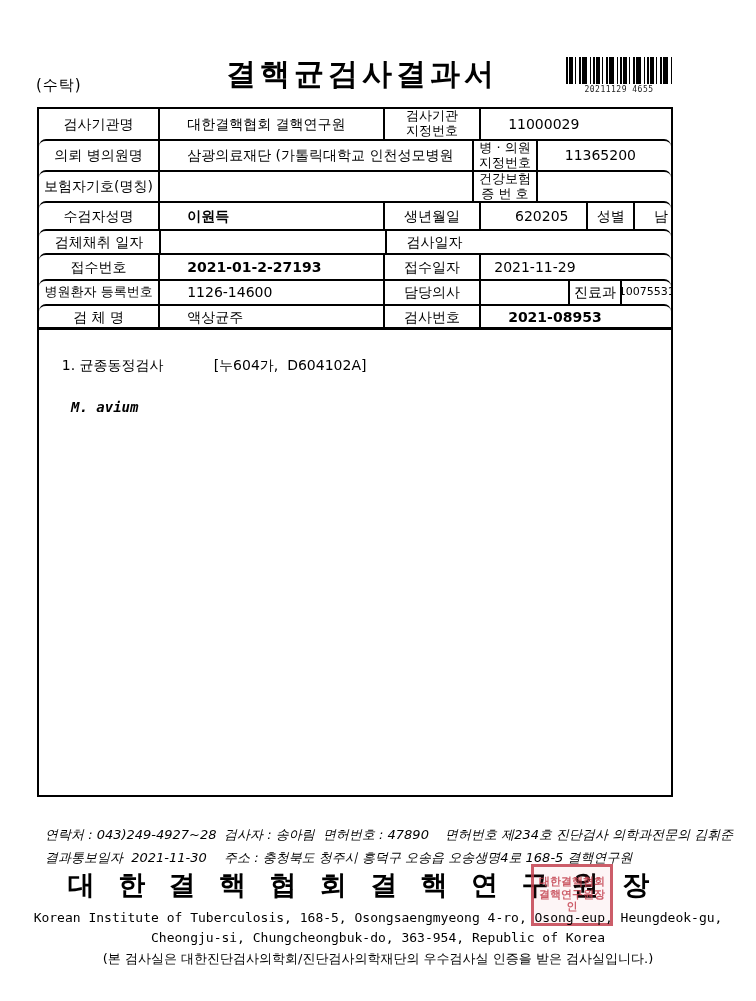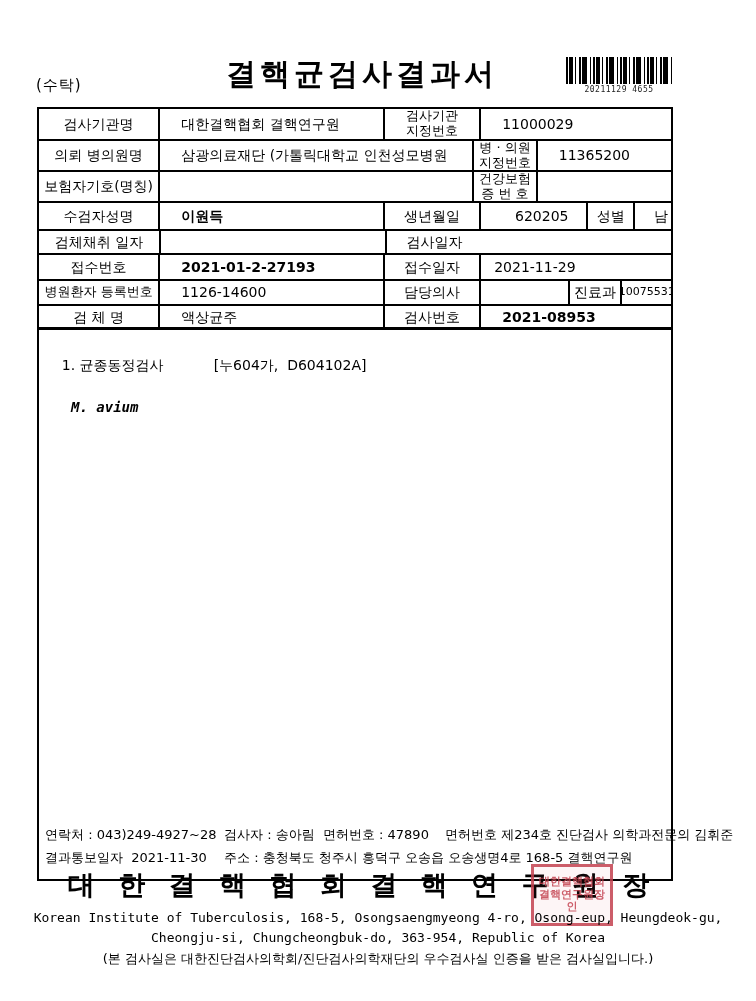--- a/index.html
+++ b/index.html
@@ -31,56 +31,56 @@
       #000 16px 21px,#fff 21px 24px,#000 24px 25px,#fff 25px 27px);
   }
   .barcode-num {
     width:106px; text-align:center; font-size:8px;
     font-family:"DejaVu Sans Mono","Liberation Mono",monospace;
     color:#222; margin-top:1px; letter-spacing:0.5px;
   }
 
   
   .info-table { left:37px; top:107px; width:636px; border:2px solid #000; }
-  .trow { display:flex; width:100%; }
+  .trow { display:flex; width:100%;border-radius:7px; }
   .trow + .trow { border-top:2px solid #000; }
   .cell {
     display:flex; align-items:center; justify-content:center;
     font-size:14px; line-height:1.15; overflow:hidden;
   }
   .cell + .cell { border-left:2px solid #000; }
   .cell.lab { justify-content:center; text-align:center; }
   .cell.lab2 { white-space:pre-line; font-size:13px; text-align:center; }
-  .cell.val { justify-content:flex-start; padding-left:21px; }
+  .cell.val { justify-content:flex-start; padding-left:27px; }
   .cell.val.center { justify-content:center; padding-left:16px; }
   .cell.val.small { font-size:11px; justify-content:center; padding-left:0; }
   .bold { font-weight:bold; }
   .h30{height:30px}.h31{height:31px}.h28{height:28px}
   .h24{height:24px}.h26{height:26px}.h25{height:25px}
   .w120{width:120px}.w226{width:226px}.w97{width:97px}.w193{width:193px}
   .w316{width:316px}.w64{width:64px}.w136{width:136px}
   .w108{width:108px}.w47{width:47px}.w38{width:38px}
   .w89{width:89px}.w53{width:53px}.w51{width:51px}
   .pad36{padding-left:36px}
 
   
   .result-box {
-    left:37px; top:327px; width:636px; height:554px;
+    left:37px; top:327px; width:636px; height:470px;
     border:2px solid #000; padding:12px 0 4px 5px;
   }
   .result-line1 { font-size:14px; white-space:pre; }
   .result-code { margin-left:50px; }
   .result-organism {
     margin-top:8px; margin-left:27px;
     font-family:"DejaVu Sans Mono","Liberation Mono",monospace;
     font-size:14px; font-weight:bold;font-style:italic;
   }
 
   
-  .foot-line { font-size:13px; white-space:pre; }
+  .foot-line { font-size:13px; white-space:pre;font-style:italic; }
   .fl1 { top:826px; }
   .fl2 { top:849px; }
   .fseg1 { left:45px; }
   .fseg2 { left:224px; }
   .fseg3 { left:445px; }
   .org-title {
     left:0; right:0; top:867px; text-align:center;
     font-family:"DejaVu Serif","Liberation Serif",serif;
     font-size:27px; font-weight:bold; letter-spacing:7px;
     transform:translateX(-16px);

